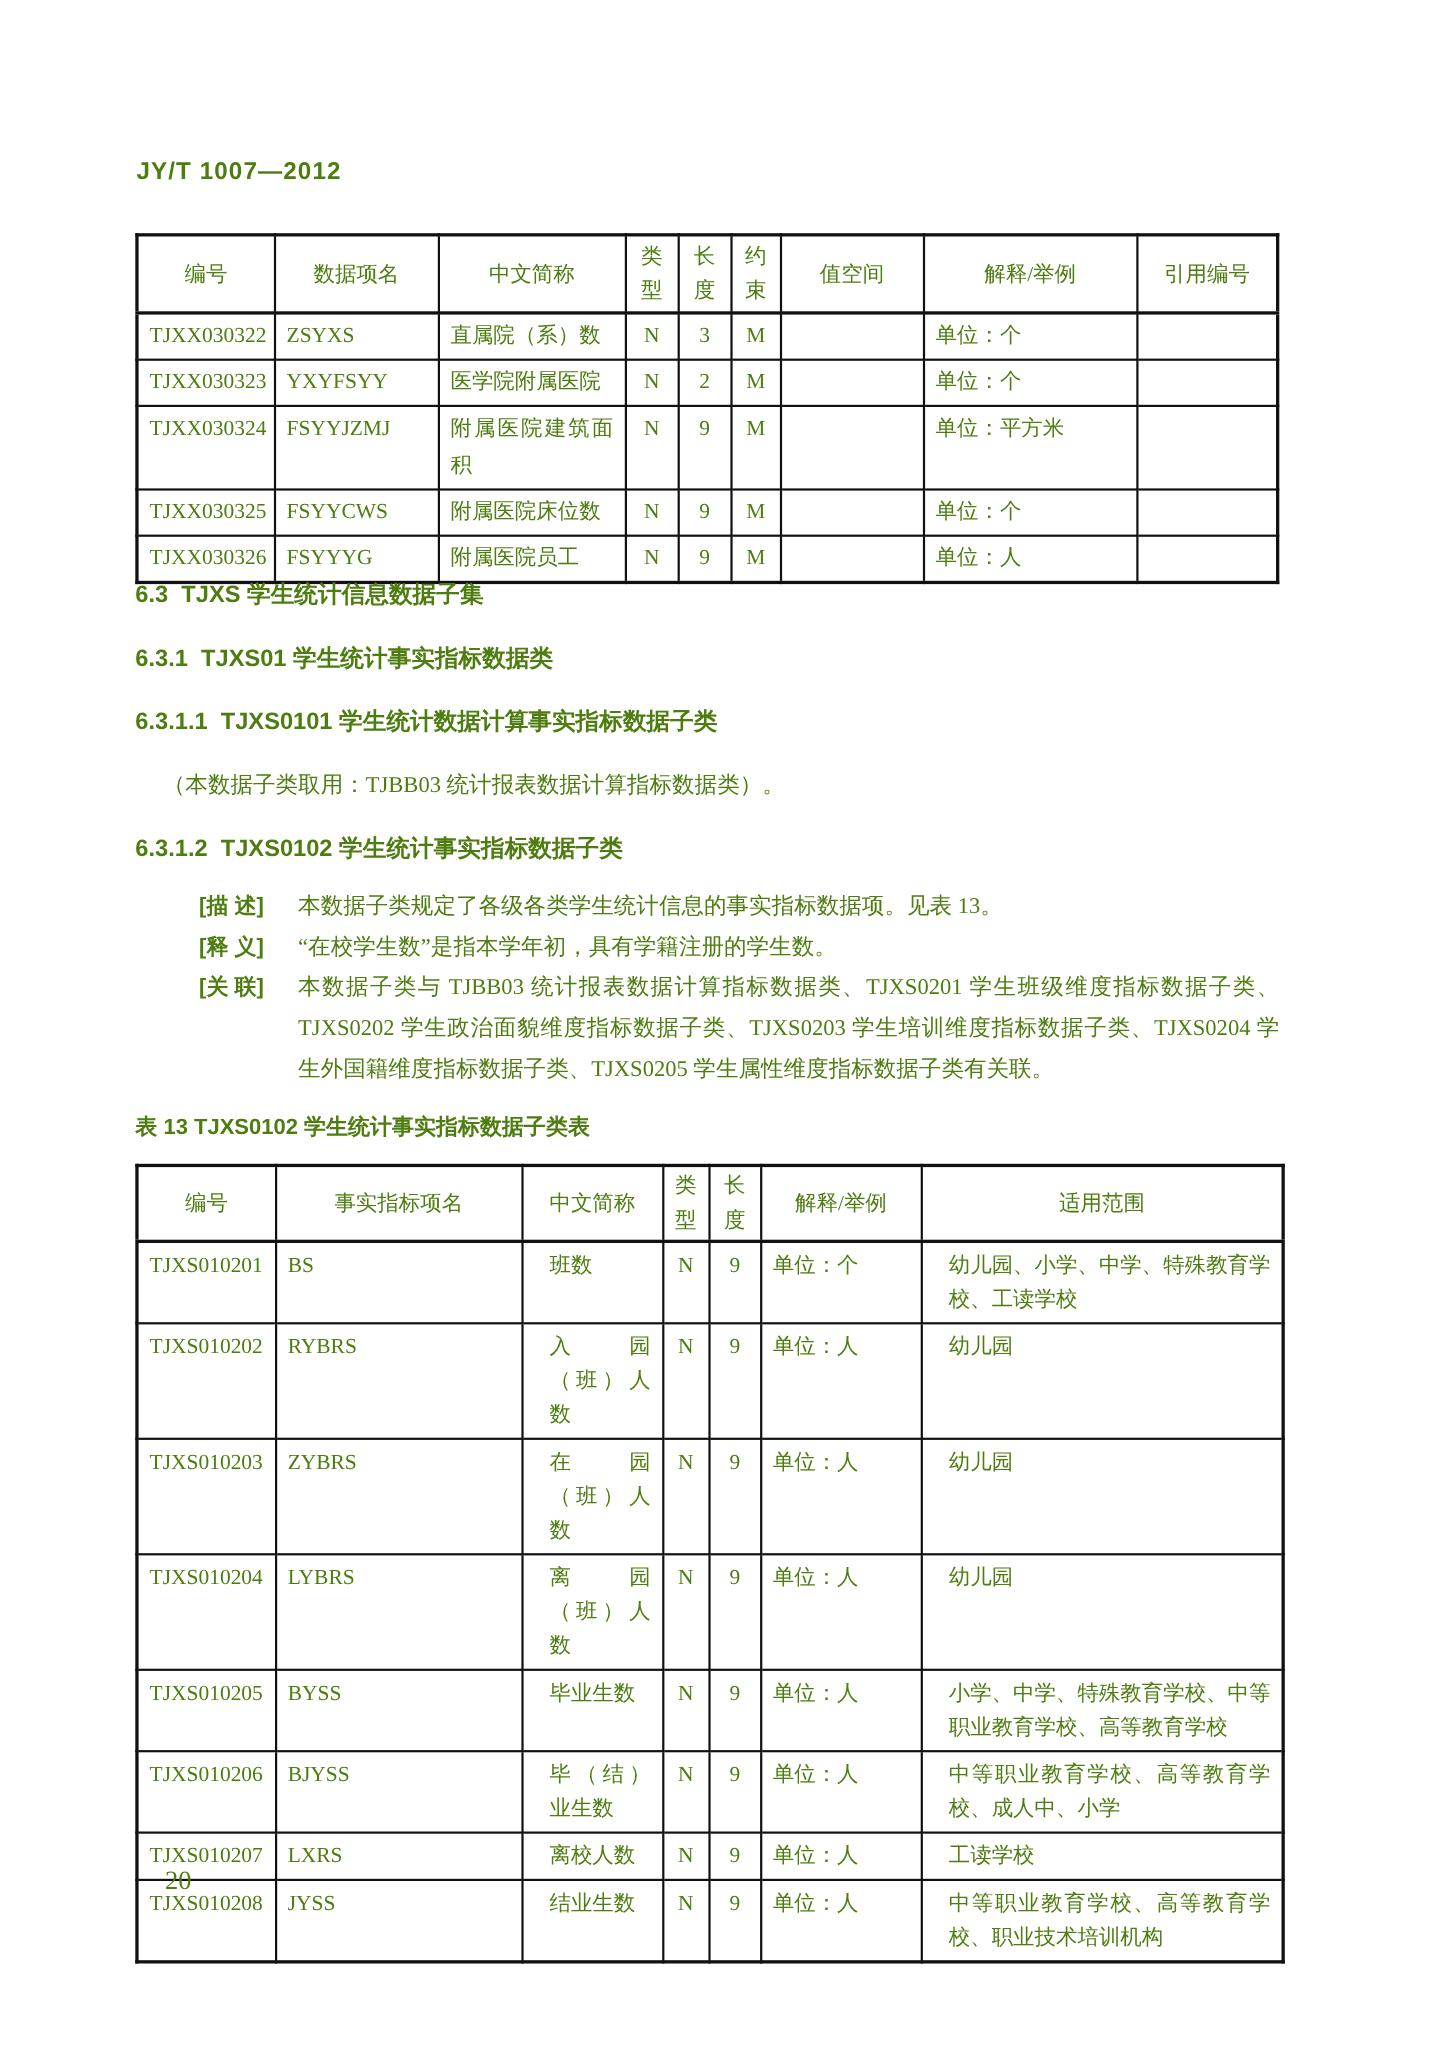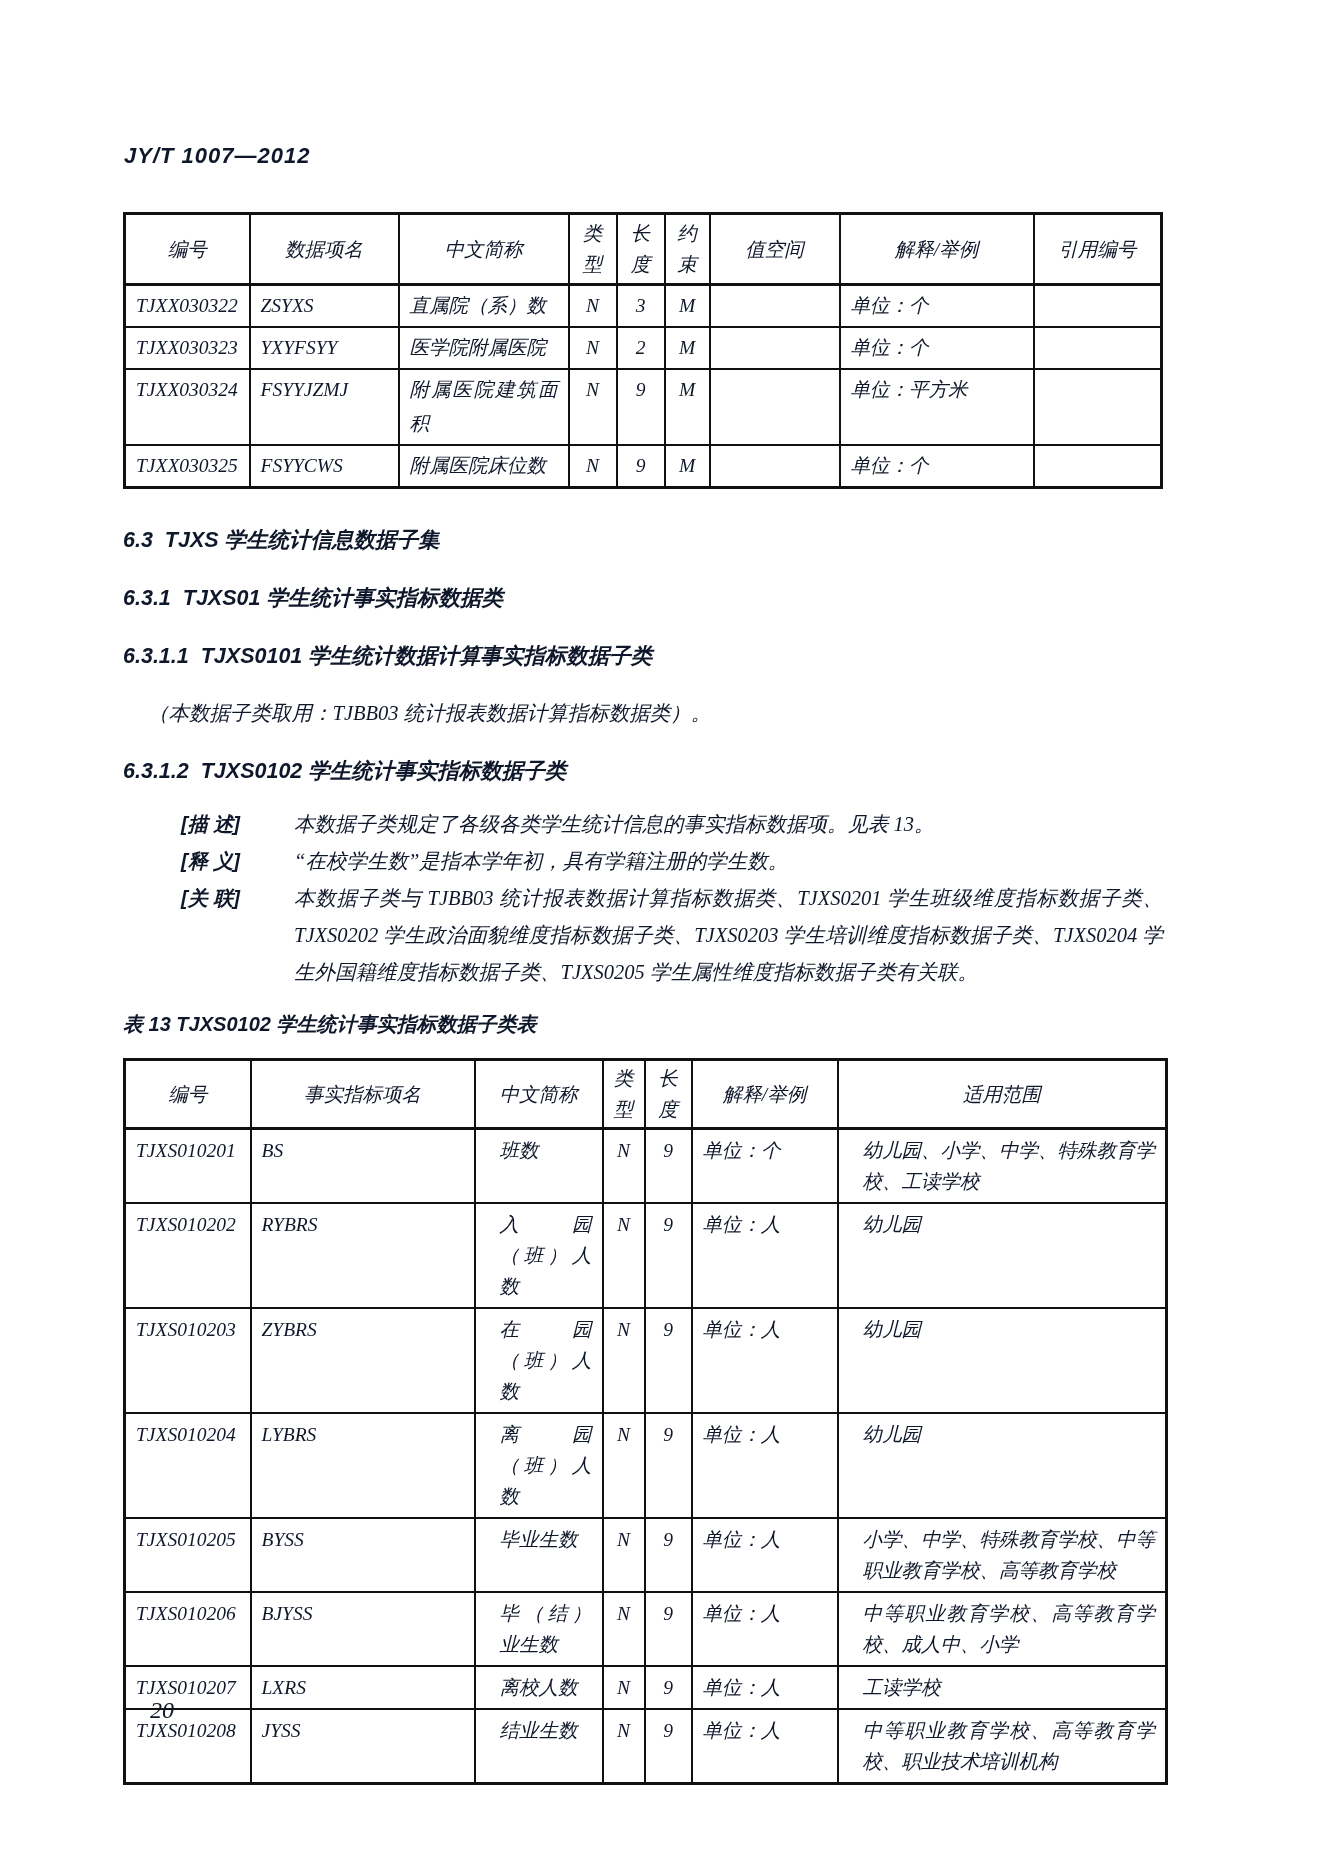--- a/index.html
+++ b/index.html
@@ -3,23 +3,22 @@
 <meta charset="utf-8">
 <style>
   * { box-sizing: border-box; }
   html, body { margin: 0; padding: 0; background: #ffffff; }
   .page {
     position: relative;
     width: 1323px;
     height: 1871px;
     background: #ffffff;
     font-family: "Liberation Serif", "DejaVu Serif", serif;
-    color: #0f172a;
+    color: #4d7c0f;
     overflow: hidden;
-    font-style: italic;
   }
 
   
   .doc-code {
     position: absolute;
     left: 124px;
     top: 143px;
     font-family: "Liberation Sans", "DejaVu Sans", sans-serif;
     font-weight: 700;
     font-size: 22px;
@@ -111,21 +110,20 @@
     font-size: 20px;
     line-height: 37px;
     white-space: pre;
     margin-left: 36px;
   }
   .bitem .btext {
     flex: 1;
     line-height: 37px;
     text-align: justify;
     text-align-last: left;
-    margin-left: 23px;
   }
 
   
   .t13-caption {
     position: absolute;
     left: 123px;
     top: 1011px;
     width: 1042px;
     text-align: left;
     font-family: "Liberation Sans", "DejaVu Sans", sans-serif;
@@ -213,20 +211,31 @@
             <td>TJXX030325</td>
             <td>FSYYCWS</td>
             <td>附属医院床位数</td>
             <td>N</td>
             <td>9</td>
             <td>M</td>
             <td></td>
             <td>单位：个</td>
             <td></td>
           </tr>
+          <tr>
+            <td>TJXX030326</td>
+            <td>FSYYYG</td>
+            <td>附属医院员工</td>
+            <td>N</td>
+            <td>9</td>
+            <td>M</td>
+            <td></td>
+            <td>单位：人</td>
+            <td></td>
+          </tr>
         </tbody>
     </table>
   </div>
 
   <div class="h h-63">6.3  TJXS 学生统计信息数据子集</div>
   <div class="h h-631">6.3.1  TJXS01 学生统计事实指标数据类</div>
   <div class="h h-6311">6.3.1.1  TJXS0101 学生统计数据计算事实指标数据子类</div>
   <div class="para-6311">（本数据子类取用：TJBB03 统计报表数据计算指标数据类）。</div>
   <div class="h h-6312">6.3.1.2  TJXS0102 学生统计事实指标数据子类</div>
 

